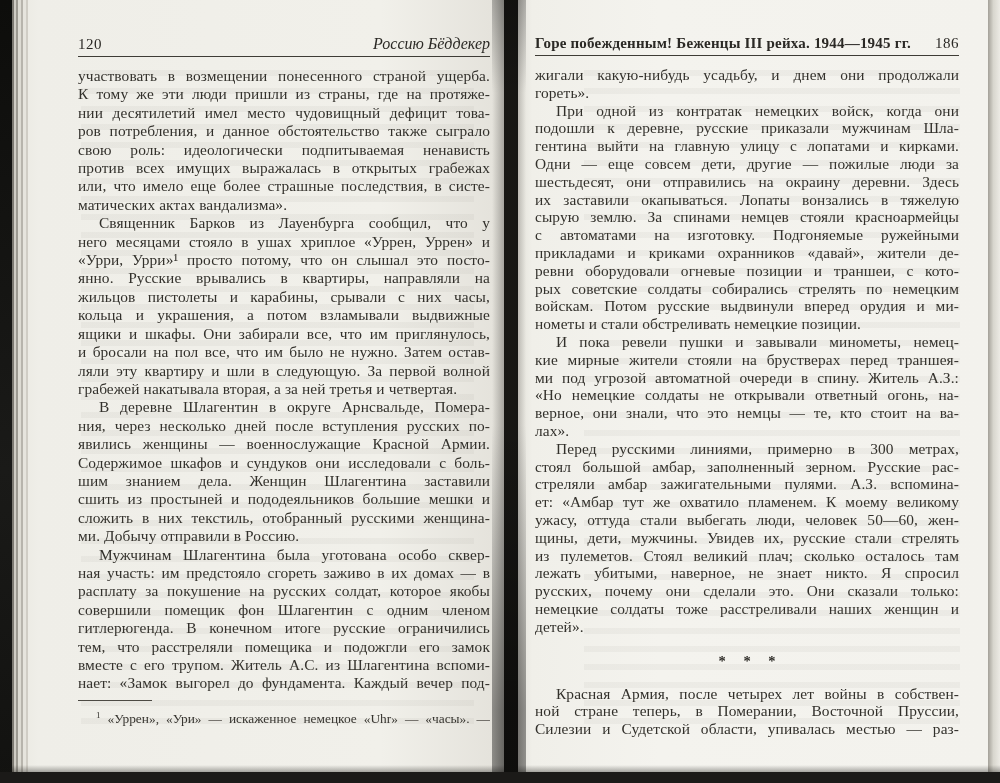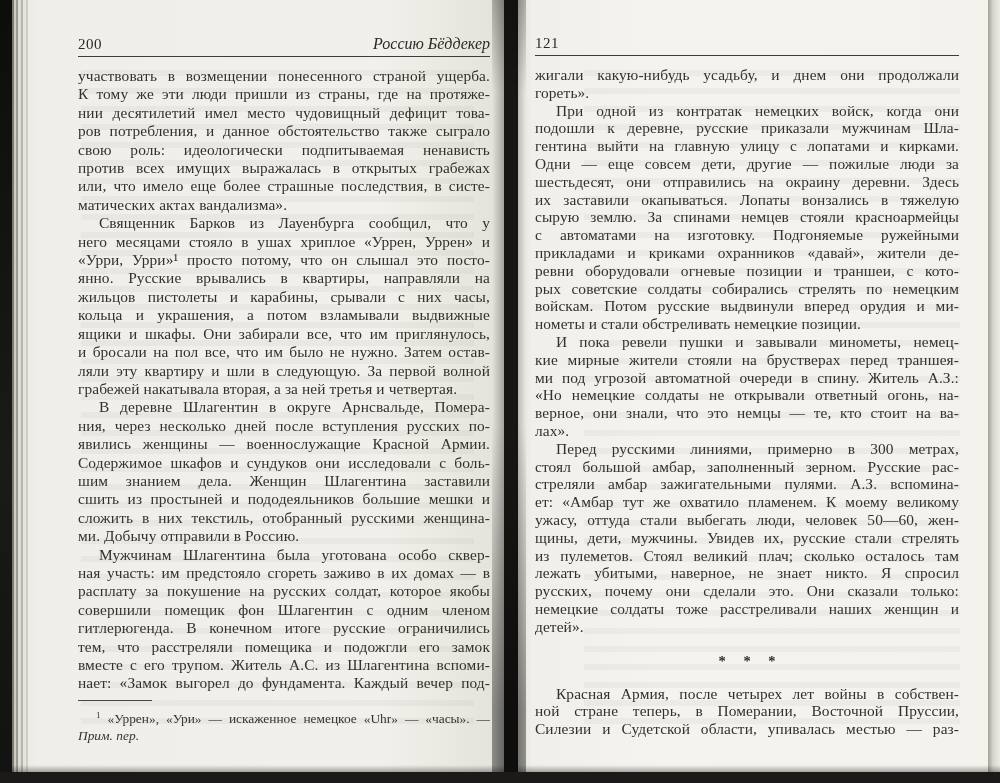--- a/index.html
+++ b/index.html
@@ -69,21 +69,21 @@
 <body>
 
 <div class="spread">
 
   <div class="left-strip"></div>
 
   <div class="page page-l">
     <div class="stack-edge"></div>
     <div class="content">
       <div class="phead">
-        <span class="pnum">200</span>
+        <span class="pnum">120</span>
         <span class="ptitle-ital">Россию Бёддекер</span>
       </div>
       <div class="hrule"></div>
       <div class="body">
           <div>
             <div class="tline">участвовать в возмещении понесенного страной ущерба.</div>
             <div class="tline">К тому же эти люди пришли из страны, где на протяже-</div>
             <div class="tline">нии десятилетий имел место чудовищный дефицит това-</div>
             <div class="tline">ров потребления, и данное обстоятельство также сыграло</div>
             <div class="tline">свою роль: идеологически подпитываемая ненависть</div>
@@ -120,29 +120,29 @@
             <div class="tline">совершили помещик фон Шлагентин с одним членом</div>
             <div class="tline">гитлерюгенда. В конечном итоге русские ограничились</div>
             <div class="tline">тем, что расстреляли помещика и подожгли его замок</div>
             <div class="tline">вместе с его трупом. Житель А.С. из Шлагентина вспоми-</div>
             <div class="tline">нает: «Замок выгорел до фундамента. Каждый вечер под-</div>
           </div>
         </div>
       <div class="fnrule"></div>
       <div class="footnote">
         <div class="fn-line1"><sup>1</sup> <span>«Уррен», «Ури» — искаженное немецкое «Uhr» — «часы». —</span></div>
-        <div class="fn-line2">Прим. пер.</div>
       </div>
     </div>
   </div>
 
   <div class="page page-r">
     <div class="content">
       <div class="phead">
-        <span class="pnum">121</span>
+        <span class="ptitle-bold">Горе побежденным! Беженцы III рейха. 1944—1945 гг.</span>
+        <span class="pnum">186</span>
       </div>
       <div class="hrule"></div>
       <div class="body">
           <div>
             <div class="tline">жигали какую-нибудь усадьбу, и днем они продолжали</div>
             <div class="tline lastline">гореть».</div>
           </div>
           <div>
             <div class="tline ind">При одной из контратак немецких войск, когда они</div>
             <div class="tline">подошли к деревне, русские приказали мужчинам Шла-</div>

